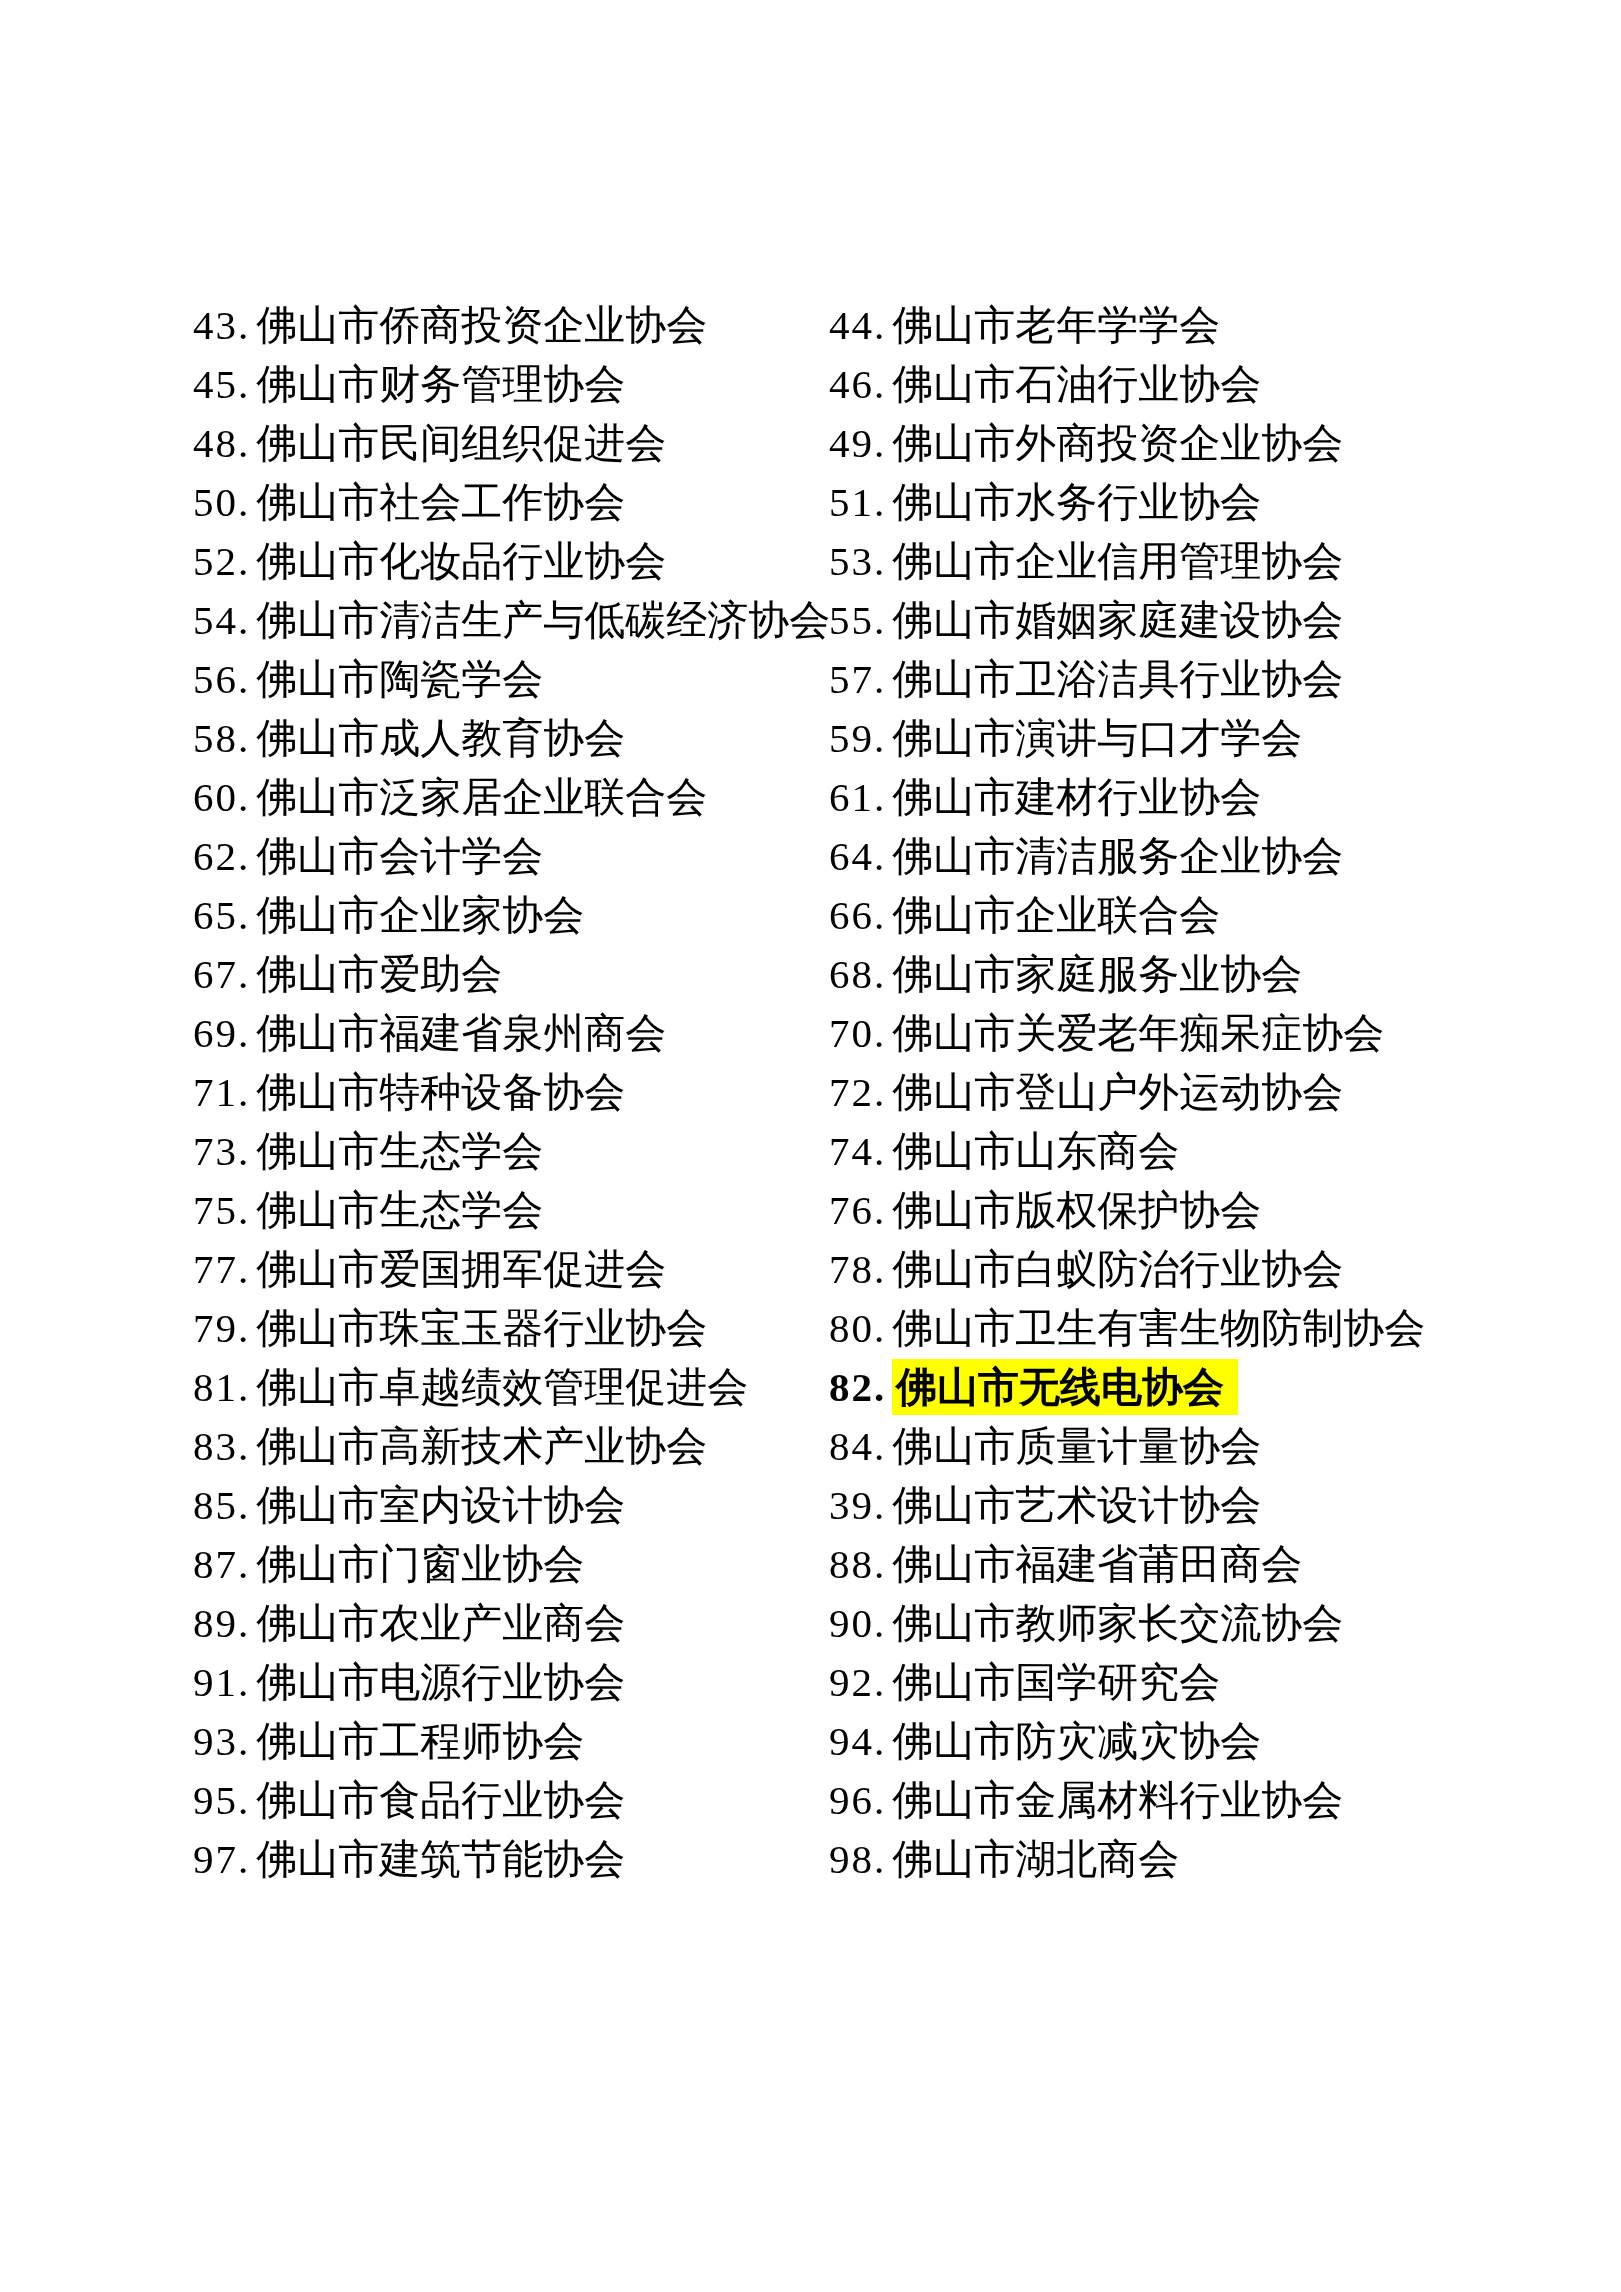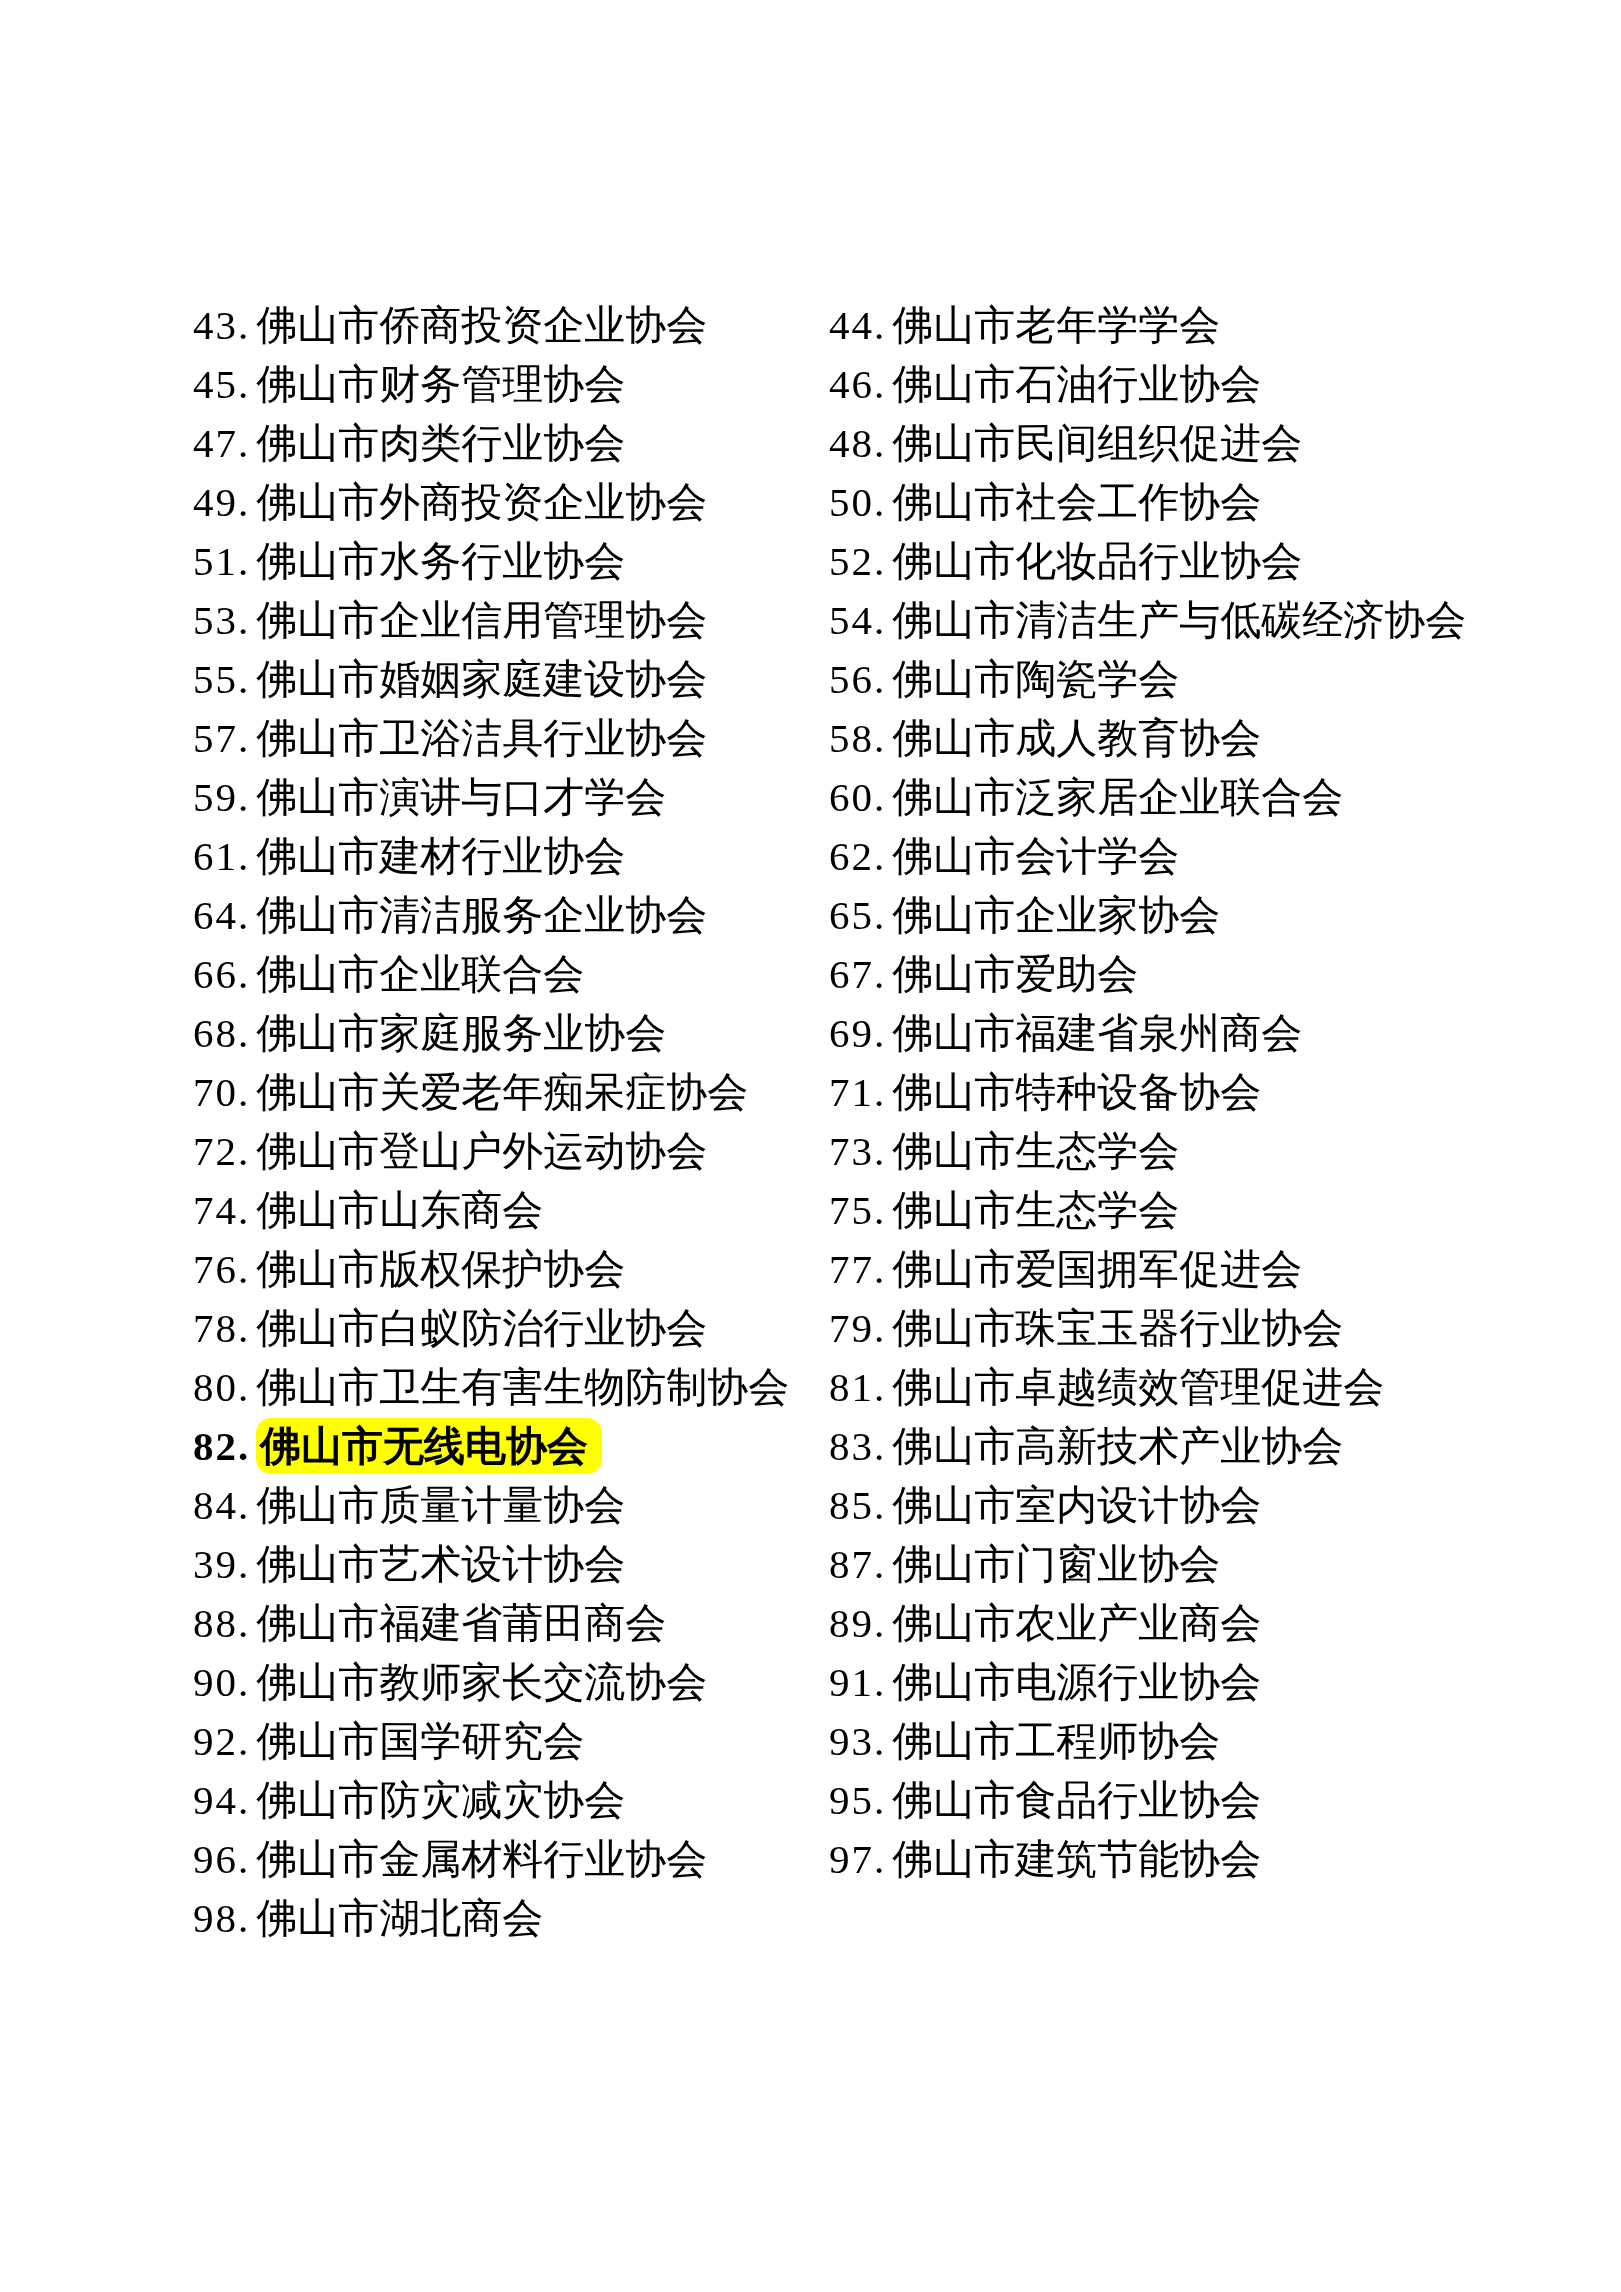--- a/index.html
+++ b/index.html
@@ -35,33 +35,31 @@
   .item .num {
     letter-spacing: 2px;
     margin-right: 5.9px;
   }
   .item.hl {
     font-weight: bold;
   }
   .item.hl .txt {
     background: var(--hl-color, #ffff00);
     padding: 4.9px 13.7px 4.9px 3.9px;
-    border-radius: 15px;
   }
 </style>
 </head>
 <body>
 
 <div class="page" style="background: rgb(255, 255, 255); color: rgb(0, 0, 0); --hl-color: #ffff00;">
   <div class="list" id="association-list">
       <div class="item"><span class="num">43.</span><span class="txt">佛山市侨商投资企业协会</span></div>
       <div class="item"><span class="num">44.</span><span class="txt">佛山市老年学学会</span></div>
       <div class="item"><span class="num">45.</span><span class="txt">佛山市财务管理协会</span></div>
       <div class="item"><span class="num">46.</span><span class="txt">佛山市石油行业协会</span></div>
-      <div class="item"><span class="num">47.</span><span class="txt">佛山市肉类行业协会</span></div>
       <div class="item"><span class="num">48.</span><span class="txt">佛山市民间组织促进会</span></div>
       <div class="item"><span class="num">49.</span><span class="txt">佛山市外商投资企业协会</span></div>
       <div class="item"><span class="num">50.</span><span class="txt">佛山市社会工作协会</span></div>
       <div class="item"><span class="num">51.</span><span class="txt">佛山市水务行业协会</span></div>
       <div class="item"><span class="num">52.</span><span class="txt">佛山市化妆品行业协会</span></div>
       <div class="item"><span class="num">53.</span><span class="txt">佛山市企业信用管理协会</span></div>
       <div class="item"><span class="num">54.</span><span class="txt">佛山市清洁生产与低碳经济协会</span></div>
       <div class="item"><span class="num">55.</span><span class="txt">佛山市婚姻家庭建设协会</span></div>
       <div class="item"><span class="num">56.</span><span class="txt">佛山市陶瓷学会</span></div>
       <div class="item"><span class="num">57.</span><span class="txt">佛山市卫浴洁具行业协会</span></div>

